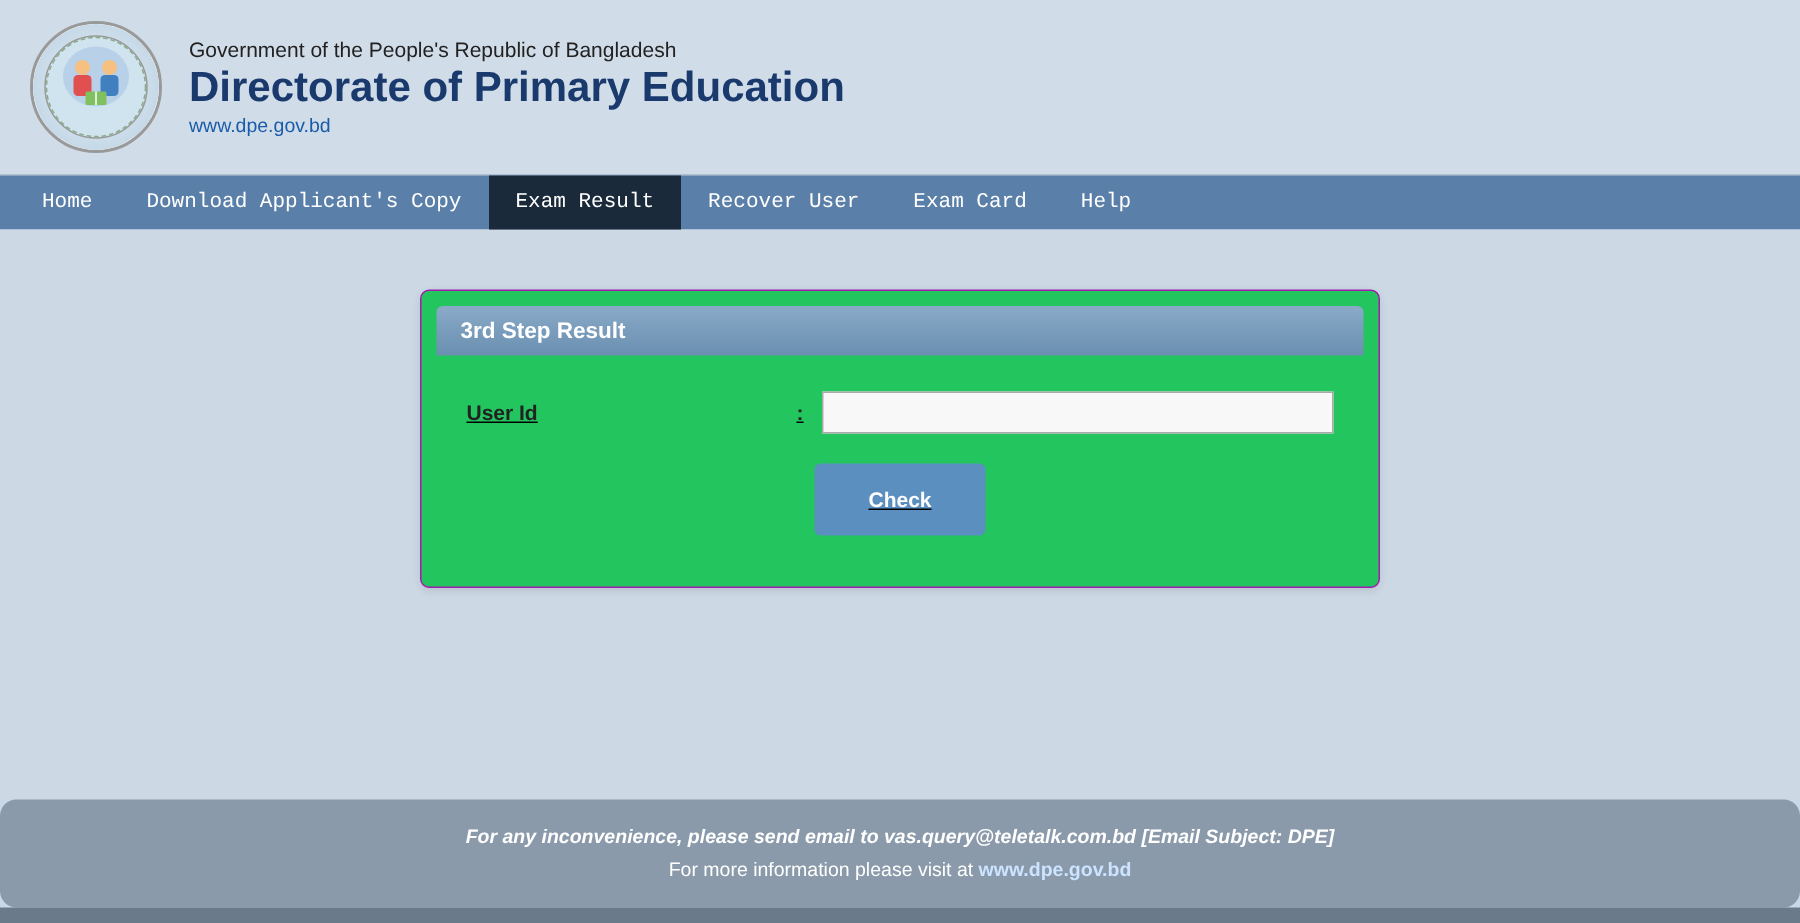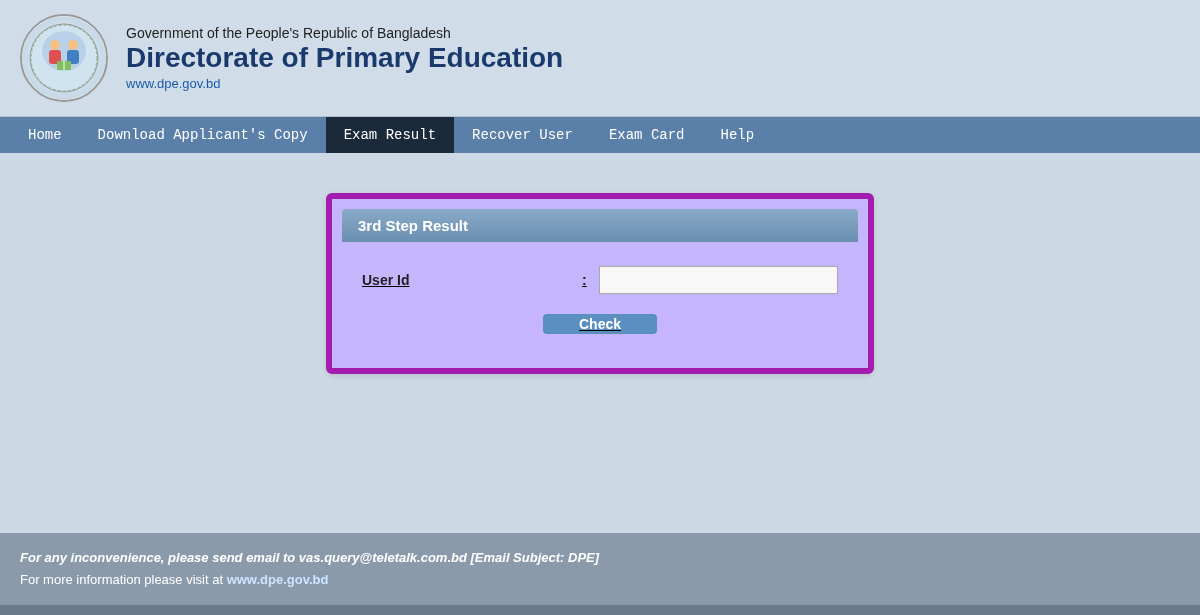--- a/index.html
+++ b/index.html
@@ -86,24 +86,24 @@
       background: #ccd8e4;
       min-height: 380px;
       display: flex;
       align-items: flex-start;
       justify-content: center;
       padding: 40px 20px;
     }
 
     
     .form-card {
-      background: #c4b5fd;
-      border: 6px solid #a21caf;
+      background: #22c55e;
+      border: 1px solid #a21caf;
       border-radius: 6px;
-      width: 548px;
+      width: 640px;
       padding: 0 0 24px 0;
       box-shadow: 0 2px 6px rgba(0,0,0,0.1);
     }
     .form-card-title {
       background: linear-gradient(to bottom, #8aaac8, #6a8fb0);
       color: #fff;
       font-size: 15px;
       font-weight: bold;
       padding: 8px 16px;
       border-radius: 4px 4px 0 0;
@@ -145,32 +145,33 @@
 
     .form-btn-row {
       display: flex;
       justify-content: center;
       margin-top: 10px;
     }
     .check-btn {
       background: #5a8fc0;
       color: #fff;
       border: none;
-      padding: 2px 36px;
+      padding: 16px 36px;
       font-size: 14px;
       font-weight: bold;
       border-radius: 4px;
       cursor: pointer;
     }
 
     
     .footer-info {
       background: #8a9aaa;
       padding: 14px 20px;
-      text-align: left;
+      text-align: center;
+      border-radius: 11px;
     }
     .footer-info p {
       font-size: 13px;
       color: #fff;
       line-height: 1.7;
     }
     .footer-info a {
       color: #cce4ff;
       font-weight: bold;
       text-decoration: none;

